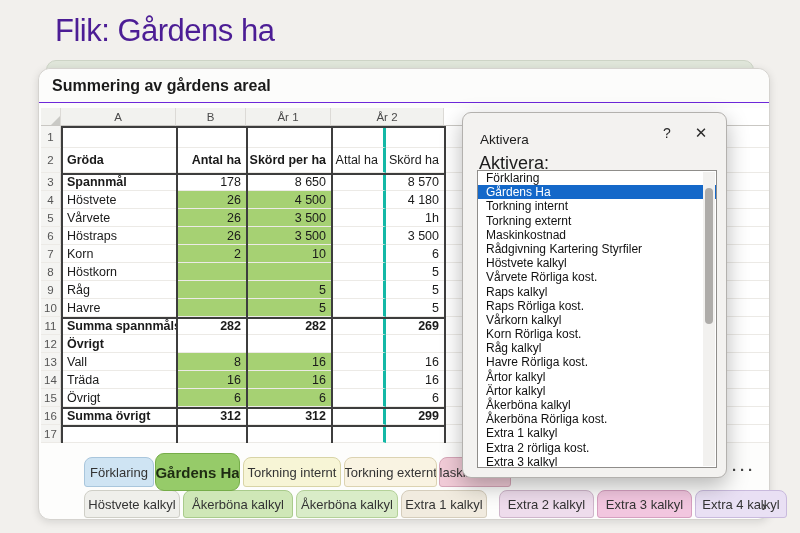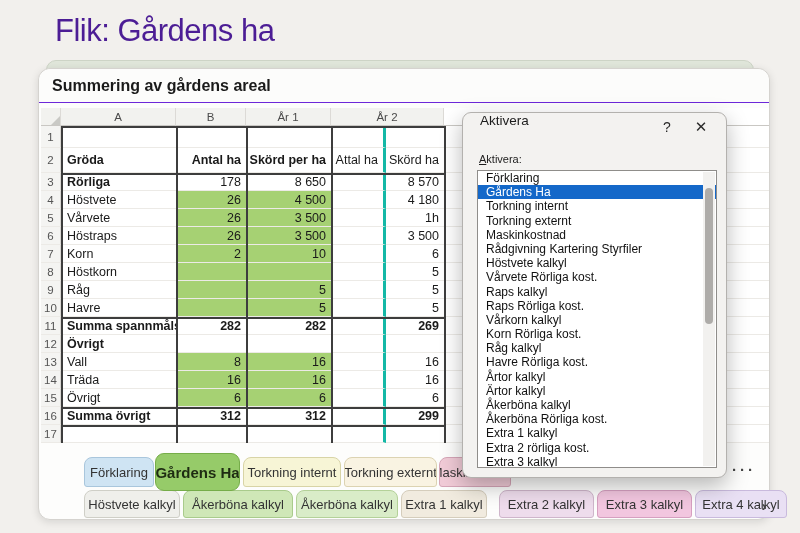--- a/index.html
+++ b/index.html
@@ -73,27 +73,27 @@
   .overflow-btn { position:absolute; left:714px; top:424px; width:22px; height:24px;
                   display:flex; align-items:center; justify-content:center;
                   font-size:15px; font-weight:700; color:#444; }
   
   .dialog {
     position:absolute; left:462px; top:112px; width:265px; height:366px;
     background:#f3f2f0; border:1px solid #b3b1ae; border-radius:9px;
     box-shadow:0 8px 22px rgba(0,0,0,.28); z-index:20;
   }
   .dlg-titlebar { position:absolute; left:0; top:0; width:100%; height:34px;
-                  display:flex; align-items:flex-start; }
+                  display:flex; align-items:flex-end; }
   .dlg-title { font-size:13.5px; margin-left:17px; color:#1c1c1c; }
   .dlg-btns { margin-left:auto; display:flex; align-items:center; }
   .dlg-help, .dlg-close { width:34px; height:28px; display:flex; align-items:center;
                           justify-content:center; font-size:14px; color:#2a2a2a; }
   .dlg-close { margin-right:8px; font-size:15px; }
-  .dlg-label { position:absolute; left:16px; top:40px; font-size:11px; color:#1c1c1c;text-align:center; }
+  .dlg-label { position:absolute; left:16px; top:40px; font-size:18px; color:#1c1c1c;text-align:center; }
   .dlg-label .u { text-decoration:underline; }
   .listbox { position:absolute; left:14px; top:57px; width:240px; height:298px;
              background:#ffffff; border:1px solid #8f8d8a; overflow:hidden; }
   .list-item { height:14.2px; line-height:14.2px; padding-left:8px; font-size:12px;
                white-space:nowrap; color:#111; }
   .list-item.sel { color:#fff; }
   .scrollbar { position:absolute; right:1px; top:1px; width:12px; height:calc(100% - 2px);
                background:#f2f1ef; }
   .scroll-thumb { position:absolute; left:2px; width:8px; top:16px; height:136px;
                   background:#aeaca9; border-radius:4px; }
@@ -126,21 +126,21 @@
       <div class="cell num"></div>
       <div class="cell "></div>
       <div class="cell rownum">2</div>
       <div class="cell lab b">Gröda</div>
       <div class="cell num b">Antal ha</div>
       <div class="cell num sb">Skörd per ha</div>
       <div class="cell num grayR">Attal ha</div>
       <div class="cell num">Skörd ha</div>
       <div class="cell "></div>
       <div class="cell rownum">3</div>
-      <div class="cell lab b">Rörliga</div>
+      <div class="cell lab b">Spannmål</div>
       <div class="cell num">178</div>
       <div class="cell num">8 650</div>
       <div class="cell num grayR"></div>
       <div class="cell num">8 570</div>
       <div class="cell "></div>
       <div class="cell rownum">4</div>
       <div class="cell lab">Höstvete</div>
       <div class="cell num green">26</div>
       <div class="cell num green">4 500</div>
       <div class="cell num grayR"></div>

